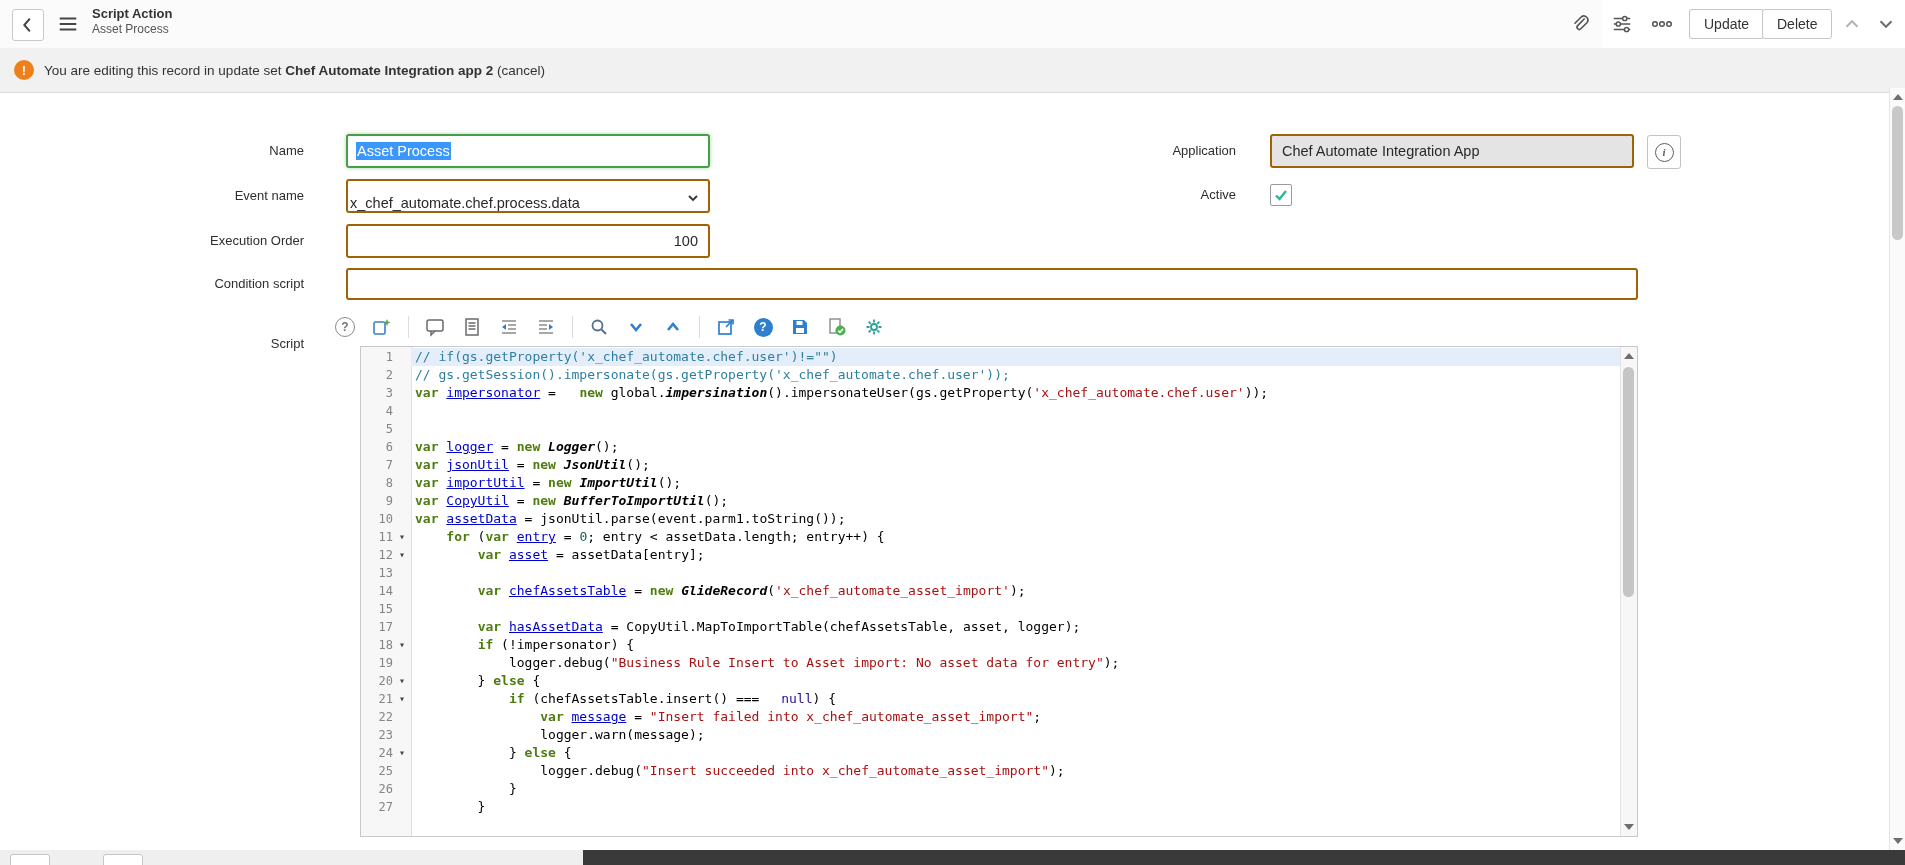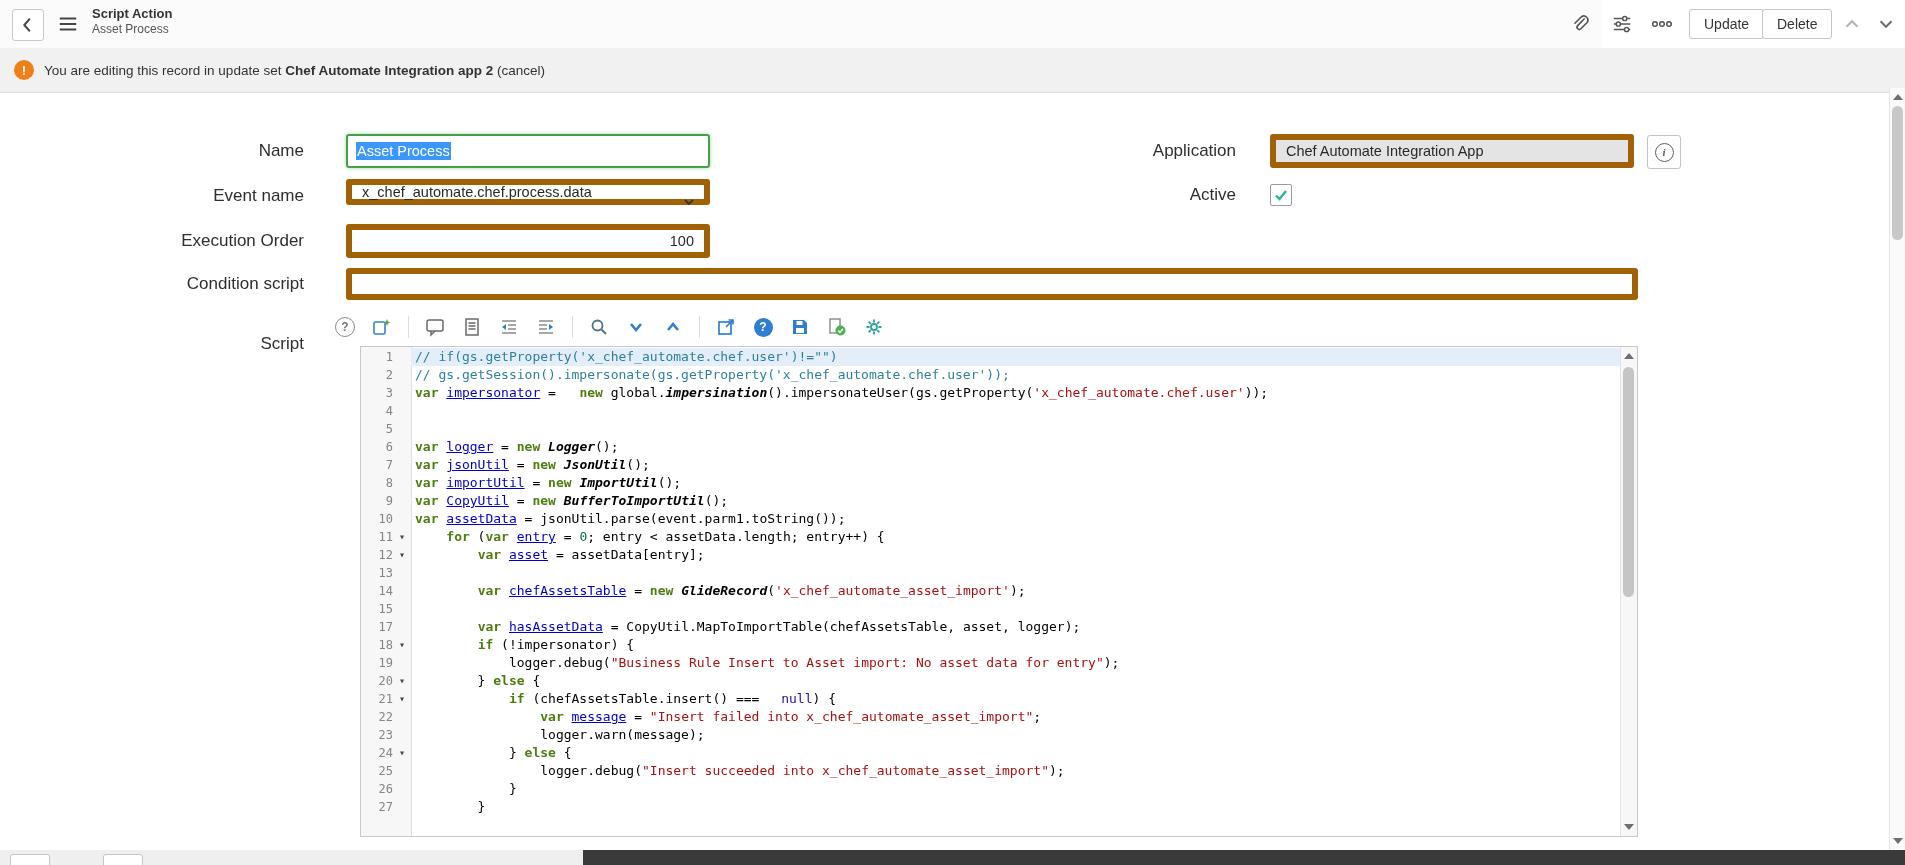--- a/index.html
+++ b/index.html
@@ -17,25 +17,25 @@
   .hdr-title .t2{font-size:12px;color:#555;}
   .hdr-icon{position:absolute;top:12px;width:24px;height:24px;display:flex;align-items:center;justify-content:center;cursor:pointer;}
   .btn{position:absolute;top:9px;height:30px;padding:0 14px;background:#fff;border:1px solid #c5c5c5;border-radius:3px;font-size:14px;color:#333;display:flex;align-items:center;justify-content:center;box-sizing:border-box;cursor:pointer;}
   
   .notif{position:absolute;left:0;top:48px;width:1905px;height:44px;background:#f1f1f1;border-bottom:1px solid #dcdcdc;display:flex;align-items:center;}
   .warn-circle{width:20px;height:20px;border-radius:50%;background:#ef7f1a;color:#fff;font-size:13px;font-weight:bold;display:flex;align-items:center;justify-content:center;margin:0 10px 0 14px;flex:0 0 auto;}
   .notif-text{font-size:13.5px;color:#333;}
   .notif-text b{font-weight:bold;}
   .notif-cancel{color:#333;cursor:pointer;}
   
-  .lbl{position:absolute;width:250px;text-align:right;font-size:17px;color:#2e2e2e;}
-  .field{position:absolute;box-sizing:border-box;background:#fff;border:6px solid #a16207;border-radius:3px;font-size:14.5px;color:#292929;}
+  .lbl{position:absolute;width:250px;text-align:right;font-size:13px;color:#2e2e2e;}
+  .field{position:absolute;box-sizing:border-box;background:#fff;border:2px solid #a16207;border-radius:3px;font-size:14.5px;color:#292929;}
   .name-input{left:346px;top:134px;width:364px;height:34px;border:2px solid #45a049;box-shadow:0 0 4px rgba(69,160,73,.45);padding:0 8px;display:flex;align-items:center;cursor:text;}
   .name-input .sel{background:#3b97fc;color:#fff;padding:1px 1px;}
-  .select{left:346px;top:179px;width:364px;height:26px;padding:0 26px 0 10px;display:flex;align-items:center;cursor:pointer;position:absolute;}
+  .select{left:346px;top:179px;width:364px;height:34px;padding:0 26px 0 2px;display:flex;align-items:flex-end;cursor:pointer;position:absolute;}
   .select .chev{position:absolute;right:8px;top:10px;}
   .exec-input{left:346px;top:224px;width:364px;height:34px;padding:0 10px;display:flex;align-items:center;justify-content:flex-end;cursor:text;}
   .cond-input{left:346px;top:268px;width:1292px;height:32px;cursor:text;}
   .app-field{left:1270px;top:134px;width:364px;height:34px;background:#e4e4e4;padding:0 10px;display:flex;align-items:center;}
   .info-btn{position:absolute;left:1647px;top:135px;width:32px;height:32px;background:#fff;border:1px solid #c3c3c3;border-radius:3px;display:flex;align-items:center;justify-content:center;cursor:pointer;}
   .info-i{width:17px;height:17px;border:1.5px solid #5f5f5f;border-radius:50%;color:#5f5f5f;font-size:11px;font-style:italic;font-weight:bold;font-family:"Liberation Serif",serif;display:flex;align-items:center;justify-content:center;}
   .checkbox{position:absolute;left:1270px;top:184px;width:20px;height:20px;background:#fff;border:1px solid #9a9a9a;border-radius:2px;display:flex;align-items:center;justify-content:center;cursor:pointer;}
   .checkbox svg{visibility:hidden;}
   .checkbox.checked svg{visibility:visible;}
   

